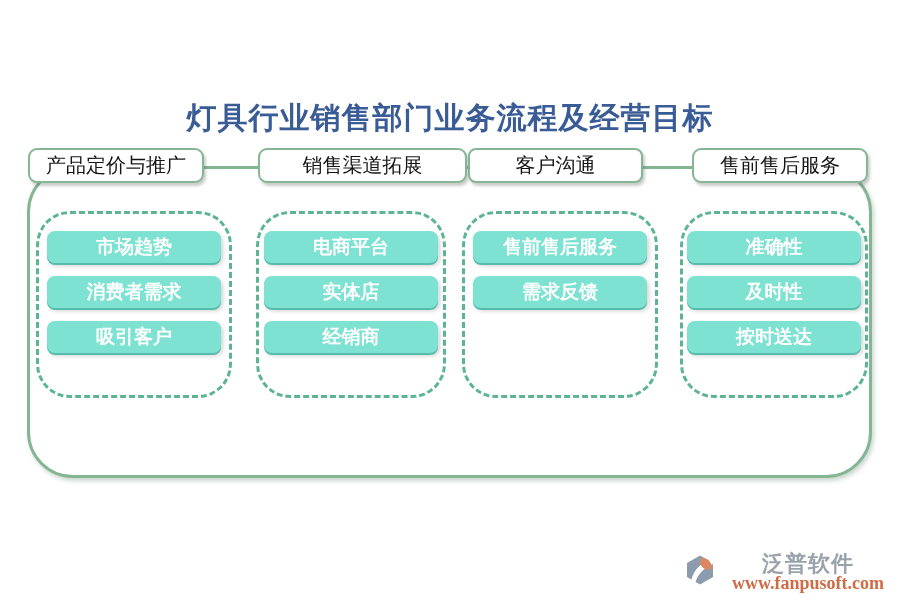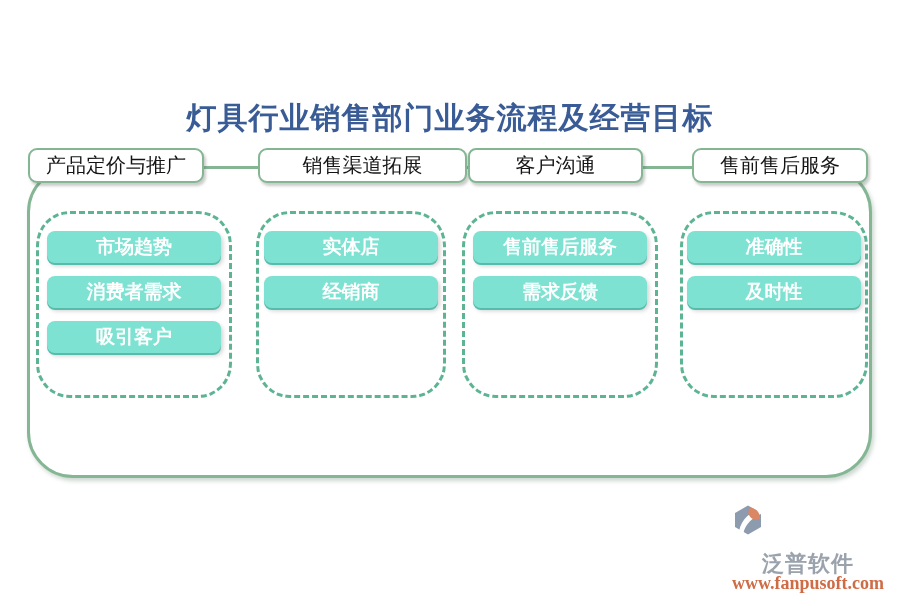--- a/index.html
+++ b/index.html
@@ -83,21 +83,20 @@
     box-shadow: 0 2px 0 rgba(80,185,170,0.95), 2px 3px 4px rgba(0,0,0,0.18);
     white-space: nowrap;
   }
   .branding {
     position: absolute;
     right: 16px;
     bottom: 10px;
     display: flex;
     align-items: flex-start;
     gap: 16px;
-    flex-direction: column;
   }
   .brand-icon { width: 32px; height: 32px; margin-top: 2px; }
   .brand-col { display: flex; flex-direction: column; align-items: center; }
   .brand-name {
     font-size: 22px;
     font-weight: bold;
     color: #9AA2AC;
     line-height: 24px;
     letter-spacing: 1px;
   }
@@ -131,32 +130,34 @@
     <span>售前售后服务</span>
   </div>
 
   <div class="dashed-box d1">
     <div class="node-btn">市场趋势</div>
     <div class="node-btn">消费者需求</div>
     <div class="node-btn">吸引客户</div>
   </div>
 
   <div class="dashed-box d2">
+    <div class="node-btn">电商平台</div>
     <div class="node-btn">实体店</div>
     <div class="node-btn">经销商</div>
   </div>
 
   <div class="dashed-box d3">
     <div class="node-btn">售前售后服务</div>
     <div class="node-btn">需求反馈</div>
   </div>
 
   <div class="dashed-box d4">
     <div class="node-btn">准确性</div>
     <div class="node-btn">及时性</div>
+    <div class="node-btn">按时送达</div>
   </div>
 
   <div class="branding">
     <svg class="brand-icon" viewBox="0 0 32 32" aria-hidden="true">
       <polygon points="16,1.5 29,9 29,23 16,30.5 3,23 3,9" fill="#8C9BAD"></polygon>
       <path d="M7,27 C9.5,15 19,6.5 29,6 L29,10 C21,13 13.5,20 11.5,28.5 Z" fill="#ffffff"></path>
       <path d="M18,3.5 C25,4.5 28,9 28,15 C22.5,17 17.5,14 16.3,9.2 C16.3,7 17,5 18,3.5 Z" fill="#DC8763"></path>
     </svg>
     <div class="brand-col">
       <div class="brand-name">泛普软件</div>

